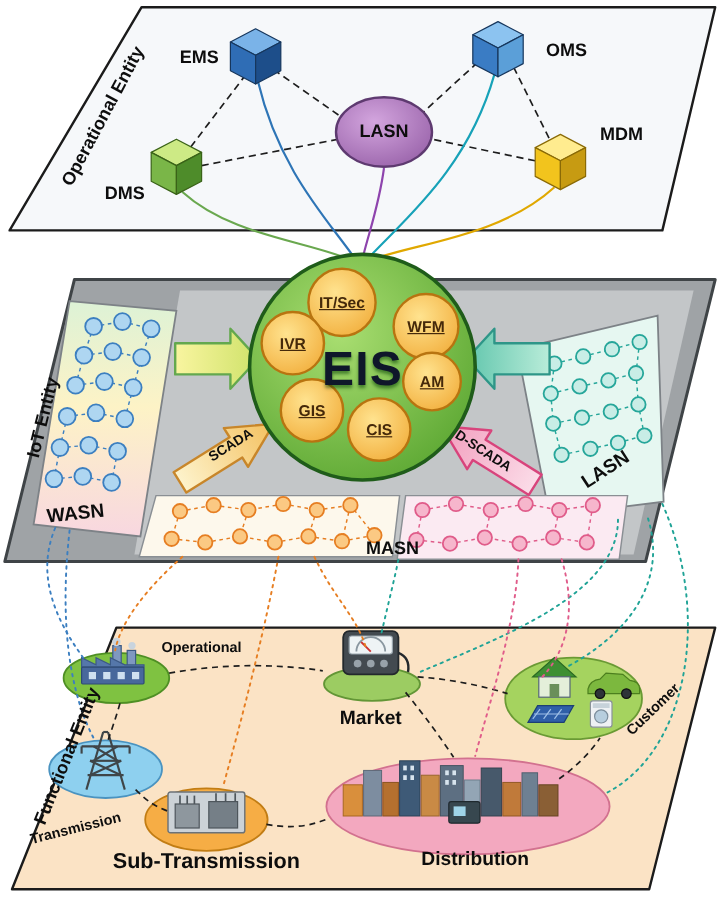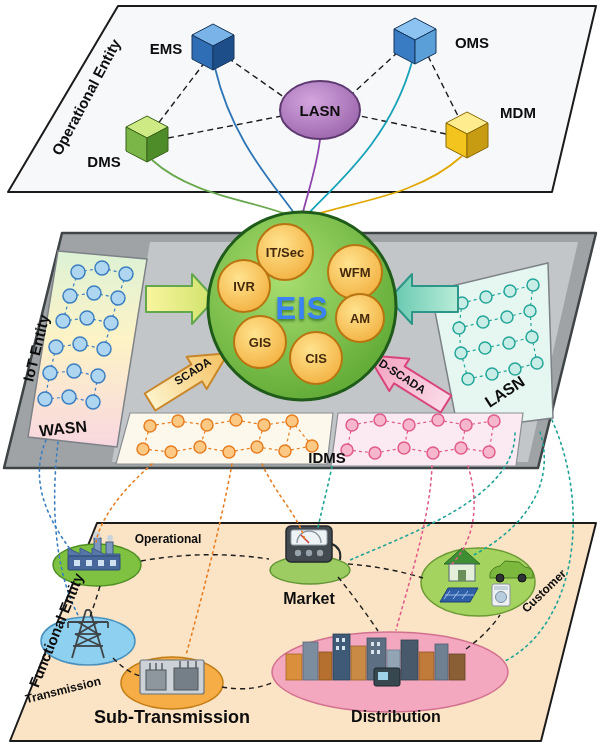--- a/index.html
+++ b/index.html
@@ -5,23 +5,23 @@
   * { margin:0; padding:0; box-sizing:border-box; }
   body { font-family:"Liberation Sans", sans-serif; background:#ffffff; }
   .canvas { position:relative; width:600px; height:755px; background:#fff; overflow:hidden; }
   .canvas svg.base { position:absolute; left:0; top:0; }
   .lbl {
     position:absolute;
     transform: translate(-50%,-50%) rotate(var(--r,0deg));
     font-weight:700; color:#0d0d0d; white-space:nowrap; line-height:1;
     pointer-events:none;
   }
-  .eis-lbl { color:#3b82f6; font-size:31px; letter-spacing:1px;
+  .eis-lbl { color:#0f172a; font-size:40px; letter-spacing:1px;
     text-shadow:0 2px 3px rgba(0,60,0,.55); }
-  .mod-lbl { font-size:13px; color:#45290a; }
+  .mod-lbl { font-size:13px; color:#45290a;text-decoration:underline; }
 </style>
 </head>
 <body>
 
 <div class="canvas">
 
 <svg class="base" width="600" height="755" viewBox="0 0 600 755">
   <defs>
     <linearGradient id="wasnGrad" x1="0" y1="0" x2="0" y2="1">
       <stop offset="0" stop-color="#ddf2d6"></stop>
@@ -419,21 +419,21 @@
 <div class="lbl eis-lbl" style="left:302px;top:308px">EIS</div>
 <div class="lbl mod-lbl" style="left:285px;top:252px">IT/Sec</div>
 <div class="lbl mod-lbl" style="left:355px;top:272px">WFM</div>
 <div class="lbl mod-lbl" style="left:244px;top:286px">IVR</div>
 <div class="lbl mod-lbl" style="left:360px;top:318px">AM</div>
 <div class="lbl mod-lbl" style="left:260px;top:342px">GIS</div>
 <div class="lbl mod-lbl" style="left:316px;top:358px">CIS</div>
 
 <div class="lbl" style="left:63px;top:429px;font-size:16px;--r:-6deg">WASN</div>
 <div class="lbl" style="left:505px;top:392px;font-size:16px;--r:-33deg">LASN</div>
-<div class="lbl" style="left:327px;top:457px;font-size:15px">IDMS</div>
+<div class="lbl" style="left:327px;top:457px;font-size:15px">MASN</div>
 
 <div class="lbl" style="left:193px;top:372px;font-size:11.5px;--r:-32deg">SCADA</div>
 <div class="lbl" style="left:402px;top:377px;font-size:11.5px;--r:33deg">D-SCADA</div>
 
 <div class="lbl" style="left:168px;top:539px;font-size:12px">Operational</div>
 <div class="lbl" style="left:309px;top:599px;font-size:16px">Market</div>
 <div class="lbl" style="left:544px;top:591px;font-size:12px;--r:-44deg">Customer</div>
 <div class="lbl" style="left:63px;top:690px;font-size:12px;--r:-14deg">Transmission</div>
 <div class="lbl" style="left:172px;top:717px;font-size:18px">Sub-Transmission</div>
 <div class="lbl" style="left:396px;top:717px;font-size:16px">Distribution</div>

